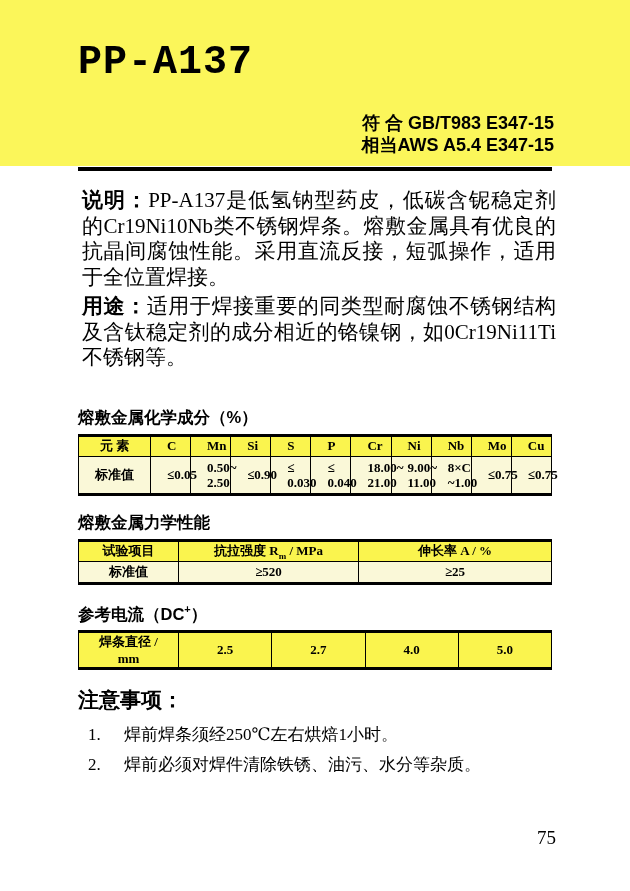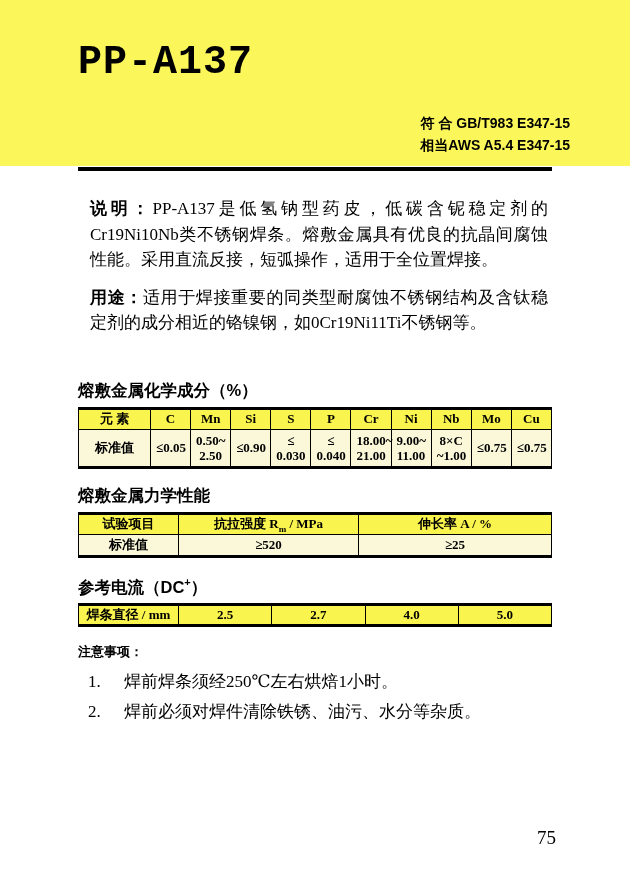--- a/index.html
+++ b/index.html
@@ -24,45 +24,45 @@
   .title {
     position: absolute;
     left: 78px; top: 40px;
     font-family: Liberation Mono, monospace;
     font-weight: bold;
     font-size: 40px;
     letter-spacing: 1px;
   }
   .standards {
     position: absolute;
-    right: 60px; top: 112px;
+    right: 76px; top: 112px;
     text-align: right;
     font-family: "Liberation Sans", sans-serif;
     font-weight: bold;
-    font-size: 14px;
+    font-size: 18px;
     line-height: 22px;
   }
   .rule {
     position: absolute;
     left: 78px; top: 167px;
     width: 474px; height: 4px;
     background: var(--rule_black, #000);
   }
 
   
   .content {
     position: absolute;
     left: 78px; top: 184px;
     width: 482px;
   }
   .desc {
-    font-size: 17px;
+    font-size: 21px;
     line-height: 25.5px;
     text-align: justify;
-    margin: 12px;
+    margin: 4px;
   }
   .desc b { font-weight: bold; }
   .section-heading {
     font-family: "Liberation Sans", sans-serif;
     font-weight: bold;
     font-size: 16.5px;
     margin: 0 0 5px 0;
   }
   .gap1 { height: 32px; }
   .gap2 { height: 16px; }
@@ -73,41 +73,41 @@
     width: 474px;
     border-collapse: collapse;
     table-layout: fixed;
     font-family: "Liberation Serif", "DejaVu Serif", serif;
     font-weight: bold;
     font-size: 13px;
     text-align: center;
   }
   table.tbl td {
     border: 1px solid #000;
-    padding: 0 5px;
+    padding: 0 16px;
     vertical-align: middle;
   }
   table.tbl { border-top: 3px solid #000; border-bottom: 3px solid #000; }
   tr.hdr { background: var(--table_header_yellow, #FAF44E); height: 21px; }
   tr.val { background: var(--table_body_cream, #FAF8D8); }
   table.t1 tr.val { height: 38px; }
   table.t2 tr.val, table.t3 tr.val { height: 22px; }
   table.t1 td.c0 { width: 72px; }
   table.t2 td.c0 { width: 100px; }
   table.t2 td.c1 { width: 180px; }
   table.t3 td.c0 { width: 100px; }
   td.pre { white-space: pre-line; line-height: 15px; }
   sub.rm { font-size: 9px; }
   sup.dc { font-size: 11px; }
 
   
   .notes-heading {
     font-family: "Liberation Sans", sans-serif;
     font-weight: bold;
-    font-size: 13px;
+    font-size: 21px;
     margin: 0 0 6px 0;
   }
   .note-item {
     display: flex;
     font-size: 17px;
     line-height: 30px;
     margin-left: 10px;
   }
   .note-num { width: 36px; flex: 0 0 36px; }
 

